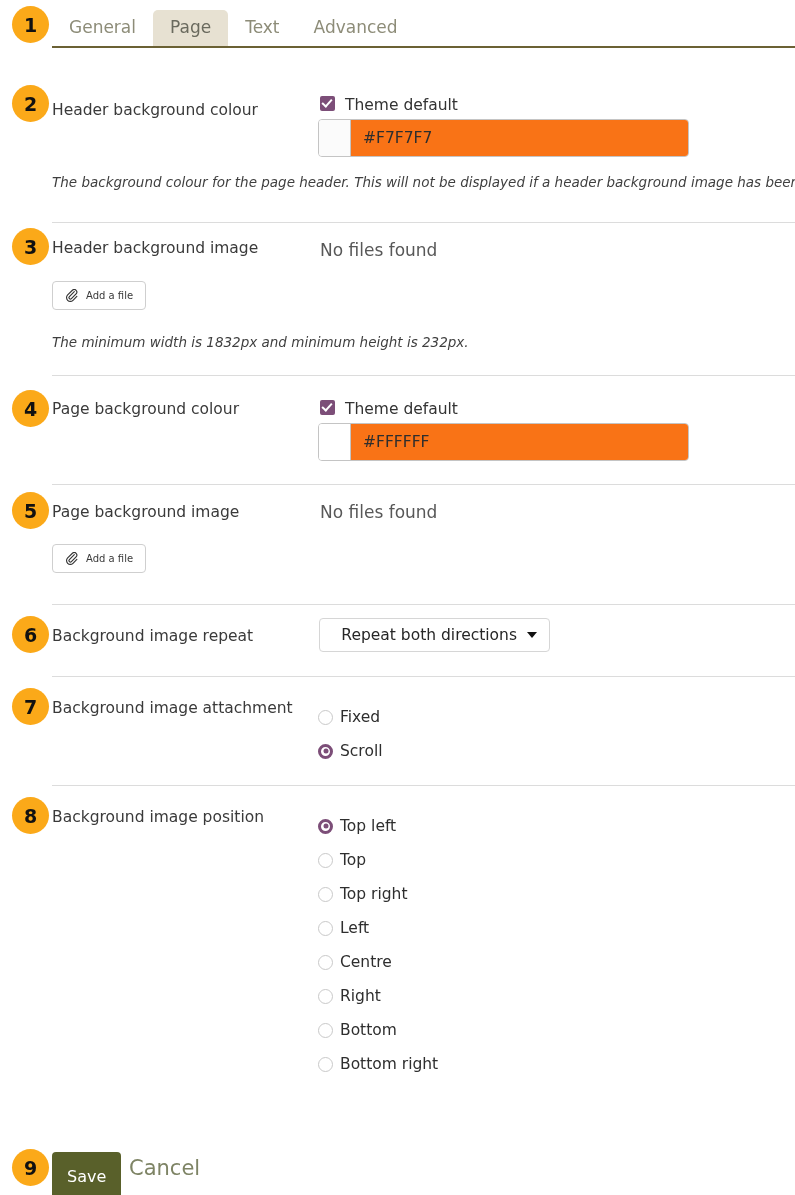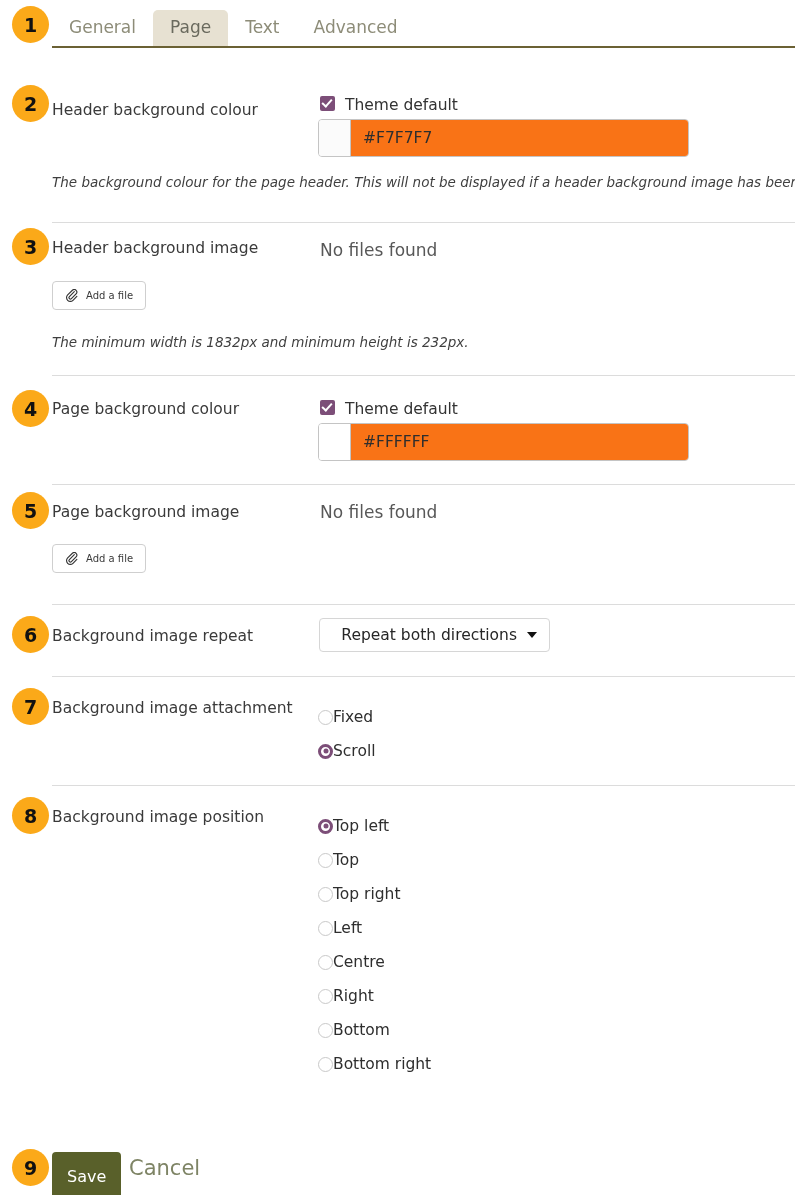--- a/index.html
+++ b/index.html
@@ -182,20 +182,21 @@
     border-right: 5px solid transparent;
     border-top: 6px solid #111111;
     margin-left: 10px;
   }
 
   
   .radio-group { position: absolute; }
   .rline {
     display: flex;
     align-items: center;
+    gap: 7px;
     height: 34px;
     white-space: nowrap;
     cursor: pointer;
   }
   .radio {
     width: 15px; height: 15px;
     border-radius: 50%;
     border: 1px solid #C9C9C9;
     background: #FFFFFF;
     flex: 0 0 auto;

